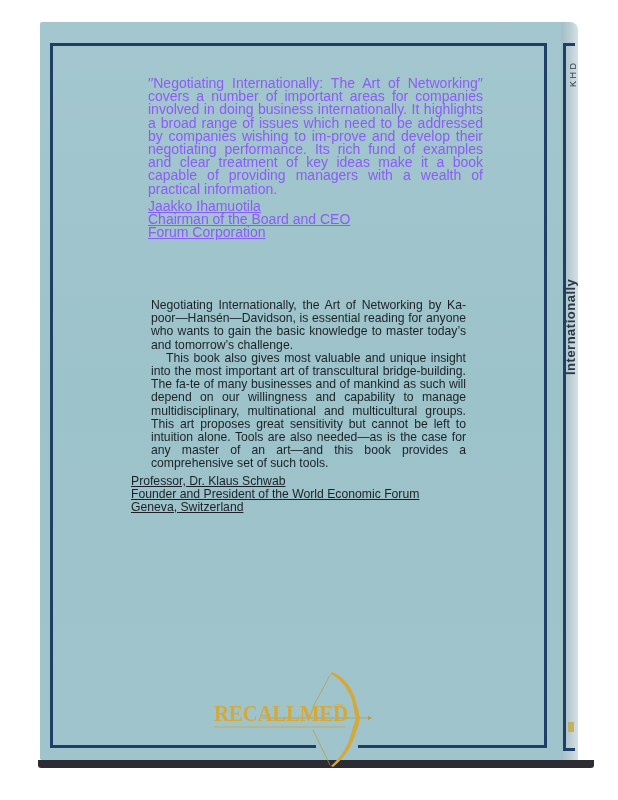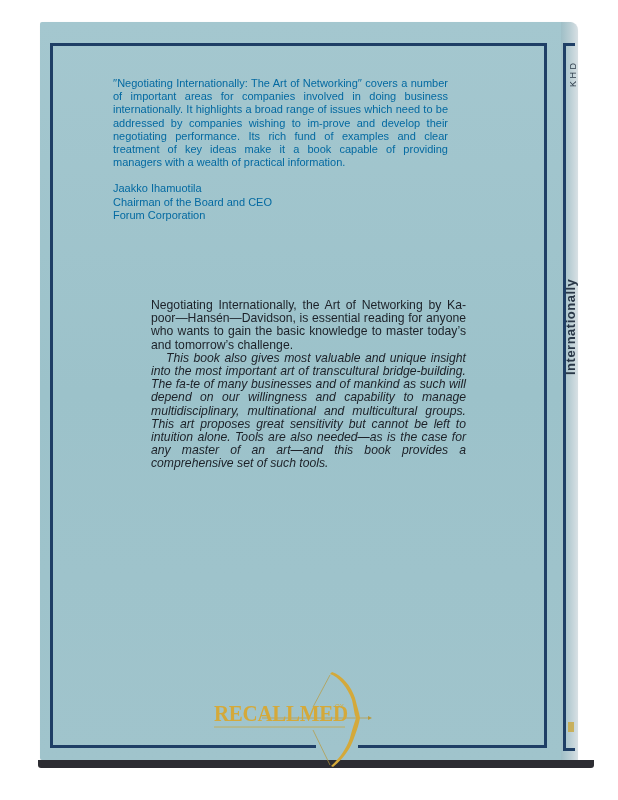--- a/index.html
+++ b/index.html
@@ -115,53 +115,53 @@
     .border-gap {
       position: absolute;
       left: 316px;
       top: 745px;
       width: 42px;
       height: 6px;
       background: #a0c4cc;
     }
     .content {
       position: absolute;
-      left: 113px;
+      left: 148px;
       top: 77px;
       width: 335px;
-      color: #0369a1;
-      font-size: 11px;
+      color: #8b5cf6;
+      font-size: 14px;
       line-height: 13.2px;
     }
     .quote1 {
       text-align: justify;
       text-align-last: left;
     }
     .sig {
-      margin-top: 13px;
+      margin-top: 4px;
+      text-decoration: underline;
     }
     .sig div {
       white-space: nowrap;
     }
     .block2 {
       position: absolute;
       left: 131px;
       top: 299px;
       width: 335px;
       color: #1c2128;
       font-size: 12.2px;
       line-height: 13.2px;
     }
     .para {
       text-align: justify;
       margin-left: 20px;
     }
     .para.indent {
       text-indent: 15px;
-      font-style: italic;
     }
     .logo {
       position: absolute;
       left: 214px;
       top: 672px;
       width: 160px;
       height: 96px;
     }
     .logo-text {
       position: absolute;
@@ -205,20 +205,25 @@
   <div class="sig">
     <div>Jaakko Ihamuotila</div>
     <div>Chairman of the Board and CEO</div>
     <div>Forum Corporation</div>
   </div>
 </div>
 
 <div class="block2">
   <div class="para">Negotiating Internationally, the Art of Networking by Ka-poor—Hansén—Davidson, is essential reading for anyone who wants to gain the basic knowledge to master today’s and tomorrow’s challenge.</div>
   <div class="para indent">This book also gives most valuable and unique insight into the most important art of transcultural bridge-building. The fa-te of many businesses and of mankind as such will depend on our willingness and capability to manage multidisciplinary, multinational and multicultural groups. This art proposes great sensitivity but cannot be left to intuition alone. Tools are also needed—as is the case for any master of an art—and this book provides a comprehensive set of such tools.</div>
+  <div class="sig">
+    <div>Professor, Dr. Klaus Schwab</div>
+    <div>Founder and President of the World Economic Forum</div>
+    <div>Geneva, Switzerland</div>
+  </div>
 </div>
 
 <svg class="logo" viewBox="214 672 160 96" width="160" height="96">
 
   <line x1="214" y1="727" x2="345" y2="727" stroke="#c9a83f" stroke-width="0.8"></line>
 
   <line x1="330" y1="675" x2="313" y2="707" stroke="#b99a3c" stroke-width="0.7"></line>
   <line x1="313" y1="730" x2="330" y2="765" stroke="#b99a3c" stroke-width="0.7"></line>
 
   <line x1="262" y1="718" x2="368" y2="718" stroke="#b99a3c" stroke-width="0.7"></line>

